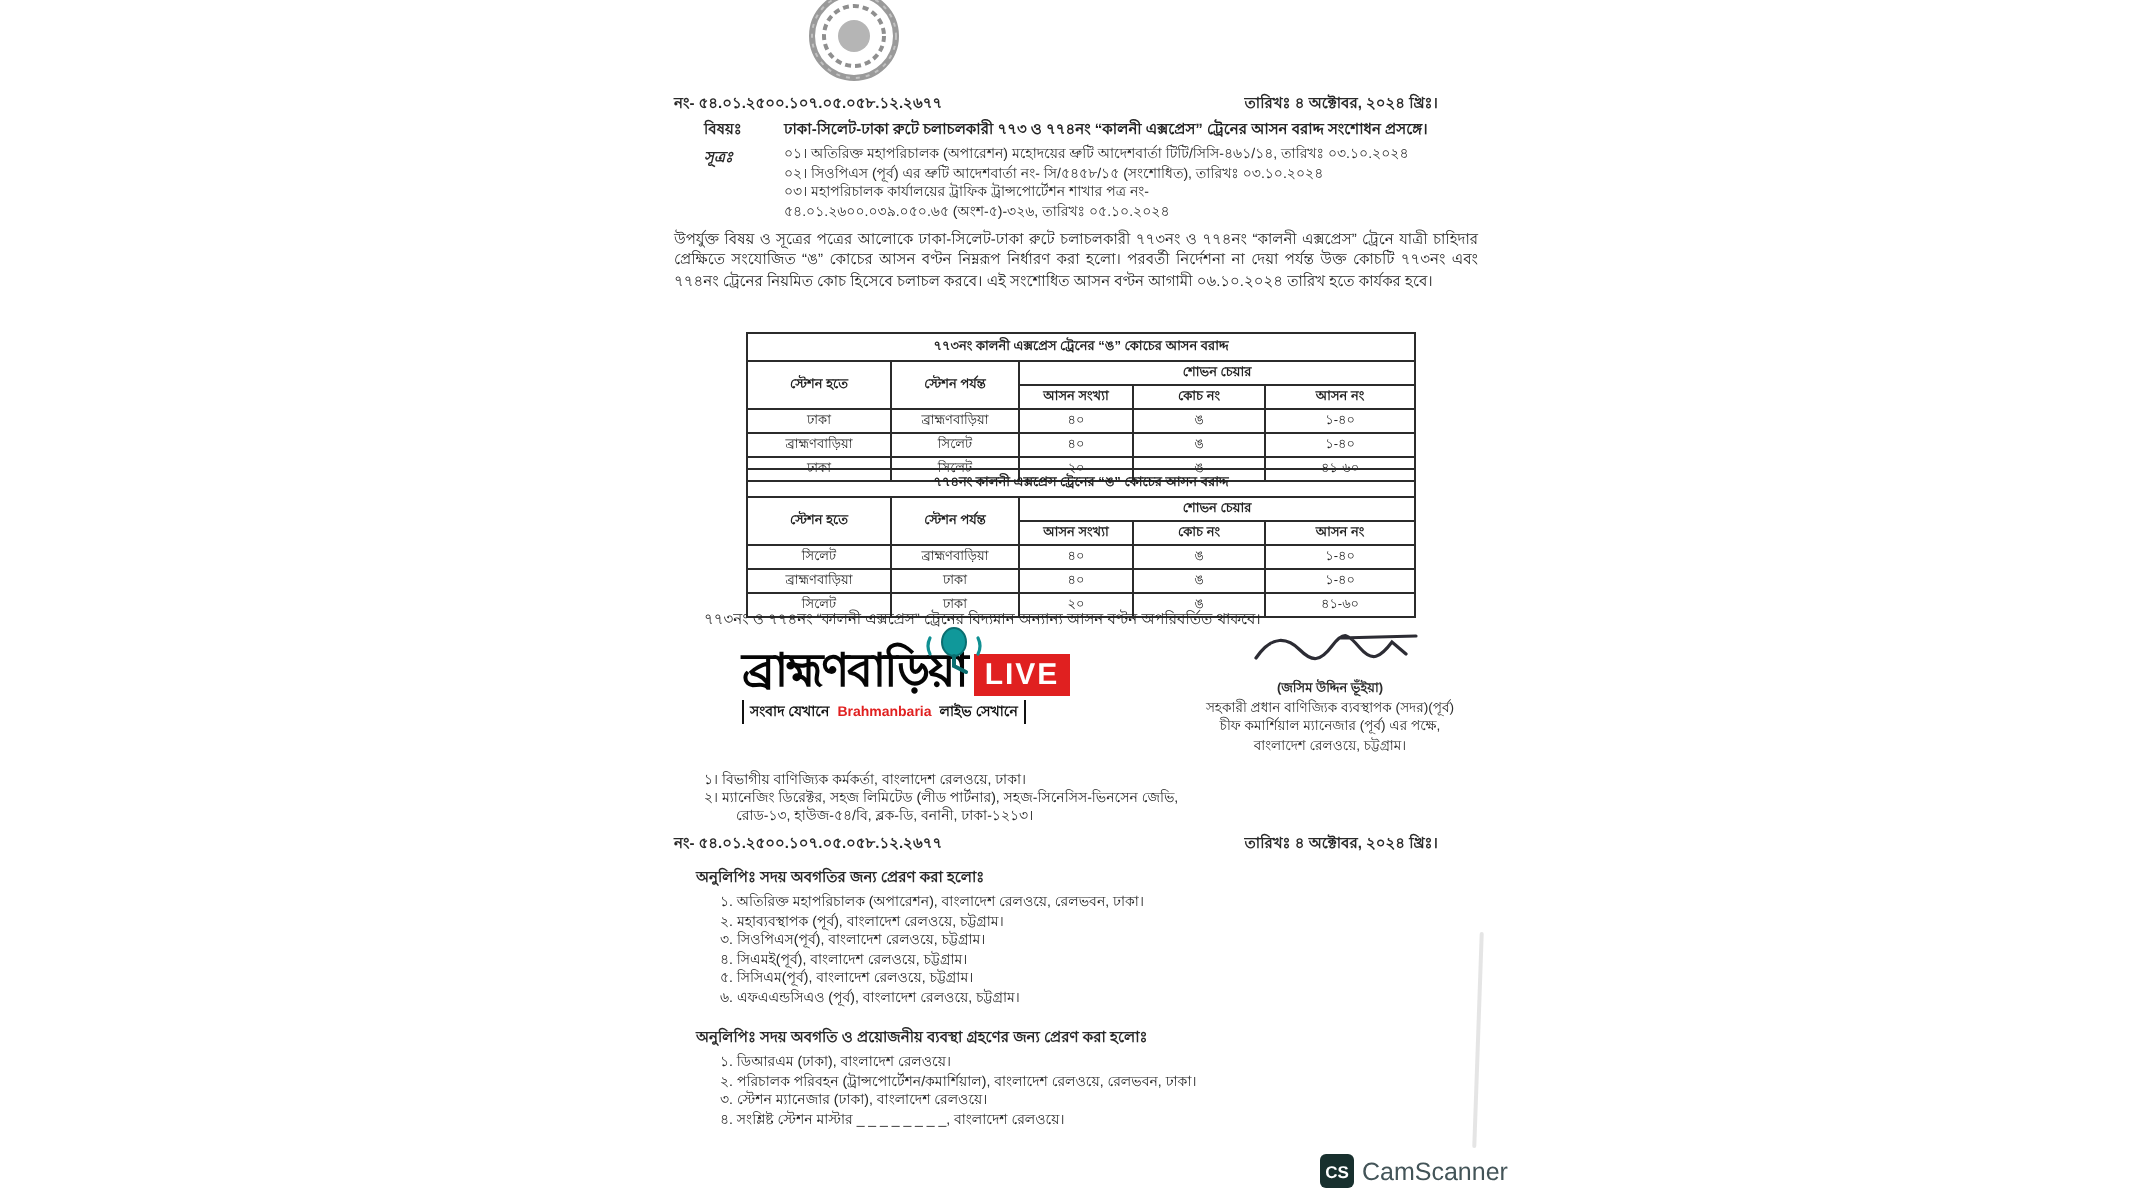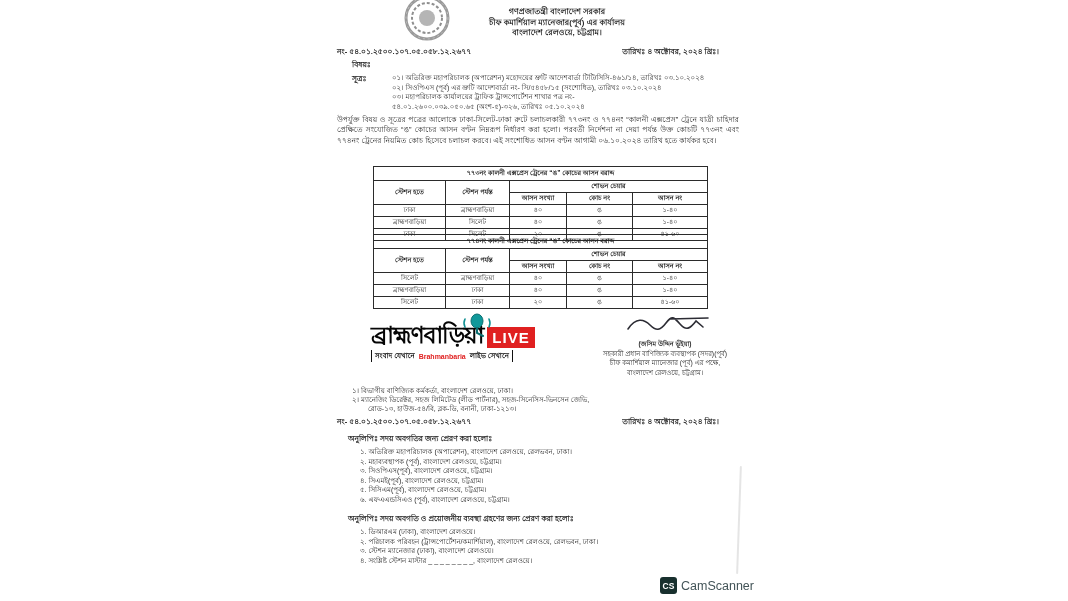--- a/index.html
+++ b/index.html
@@ -50,34 +50,30 @@
     <div class="abs" style="left:399px;top:-6px;width:56px;height:52px;">
       <svg width="56" height="52" viewBox="0 0 56 52">
         <circle cx="28" cy="24" r="21" fill="none" stroke="#9a9a9a" stroke-width="3"></circle>
         <circle cx="28" cy="24" r="15" fill="none" stroke="#8f8f8f" stroke-width="2" stroke-dasharray="3 2"></circle>
         <circle cx="28" cy="24" r="8" fill="#b5b5b5"></circle>
         <rect x="24" y="-2" width="8" height="6" fill="#a8a8a8"></rect>
         <circle cx="28" cy="24" r="21" fill="none" stroke="#c2c2c2" stroke-width="1" stroke-dasharray="2 3"></circle>
       </svg>
     </div>
 
-    <div class="abs center" style="left:437px;top:7px;width:240px;">
-      <div class="hdr-line">গণপ্রজাতন্ত্রী বাংলাদেশ সরকার</div>
-      <div class="hdr-line">চীফ কমার্শিয়াল ম্যানেজার(পূর্ব) এর কার্যালয়</div>
-      <div class="hdr-line">বাংলাদেশ রেলওয়ে, চট্টগ্রাম।</div>
-    </div>
 
     <div class="abs memo-row" style="left:337px;top:46px;width:382px;">
       <span>নং- ৫৪.০১.২৫০০.১০৭.০৫.০৫৮.১২.২৬৭৭</span>
       <span>তারিখঃ ৪ অক্টোবর, ২০২৪ খ্রিঃ।</span>
     </div>
 
     <div class="abs lbl" style="left:352px;top:59px;text-align:center;">বিষয়ঃ</div>
-
-    <div class="abs lbl" style="left:352px;top:73px;">সূত্রঃ</div>
+    <div class="abs subj" style="left:392px;top:59px;width:330px;">ঢাকা-সিলেট-ঢাকা রুটে চলাচলকারী ৭৭৩ ও ৭৭৪নং “কালনী এক্সপ্রেস” ট্রেনের আসন বরাদ্দ সংশোধন প্রসঙ্গে।</div>
+
+    <div class="abs lbl" style="left:352px;top:73px;font-style:italic;">সূত্রঃ</div>
     <div class="abs" style="left:392px;top:73px;width:340px;">
       <div class="ref-line">০১। অতিরিক্ত মহাপরিচালক (অপারেশন) মহোদয়ের ভ্রুটি আদেশবার্তা টিটি/সিসি-৪৬১/১৪, তারিখঃ ০৩.১০.২০২৪</div>
       <div class="ref-line">০২। সিওপিএস (পূর্ব) এর ভ্রুটি আদেশবার্তা নং- সি/৫৪৫৮/১৫ (সংশোধিত), তারিখঃ ০৩.১০.২০২৪</div>
       <div class="ref-line">০৩। মহাপরিচালক কার্যালয়ের ট্রাফিক ট্রান্সপোর্টেশন শাখার পত্র নং-</div>
       <div class="ref-line">৫৪.০১.২৬০০.০৩৯.০৫০.৬৫ (অংশ-৫)-৩২৬, তারিখঃ ০৫.১০.২০২৪</div>
     </div>
 
     <div class="abs body-par" style="left:337px;top:115px;width:402px;">উপর্যুক্ত বিষয় ও সূত্রের পত্রের আলোকে ঢাকা-সিলেট-ঢাকা রুটে চলাচলকারী ৭৭৩নং ও ৭৭৪নং “কালনী এক্সপ্রেস” ট্রেনে যাত্রী চাহিদার প্রেক্ষিতে সংযোজিত “ঙ” কোচের আসন বণ্টন নিম্নরূপ নির্ধারণ করা হলো। পরবর্তী নির্দেশনা না দেয়া পর্যন্ত উক্ত কোচটি ৭৭৩নং এবং ৭৭৪নং ট্রেনের নিয়মিত কোচ হিসেবে চলাচল করবে। এই সংশোধিত আসন বণ্টন আগামী ০৬.১০.২০২৪ তারিখ হতে কার্যকর হবে।</div>
 
     <div class="abs" style="left:373px;top:166px;">
@@ -169,20 +165,21 @@
           <td>সিলেট</td>
           <td>ঢাকা</td>
           <td>২০</td>
           <td>ঙ</td>
           <td>৪১-৬০</td>
         </tr>
       </tbody>
         </table>
     </div>
 
+    <div class="abs note-line" style="left:352px;top:304px;">৭৭৩নং ও ৭৭৪নং “কালনী এক্সপ্রেস” ট্রেনের বিদ্যমান অন্যান্য আসন বণ্টন অপরিবর্তিত থাকবে।</div>
 
     <div class="abs sig-block" style="left:565px;top:315px;">
       <svg width="110" height="20" viewBox="0 0 110 20">
         <path d="M18 14 C 26 2, 34 4, 40 10 S 50 16, 56 8 S 64 2, 70 9 S 80 14, 86 6 L 93 12 M 60 4 L 98 3" fill="none" stroke="#2c2c34" stroke-width="1.6" stroke-linecap="round"></path>
       </svg>
       <div class="sig-name">(জসিম উদ্দিন ভূঁইয়া)</div>
       <div class="sig-line">সহকারী প্রধান বাণিজ্যিক ব্যবস্থাপক (সদর)(পূর্ব)</div>
       <div class="sig-line">চীফ কমার্শিয়াল ম্যানেজার (পূর্ব) এর পক্ষে,</div>
       <div class="sig-line">বাংলাদেশ রেলওয়ে, চট্টগ্রাম।</div>
     </div>

